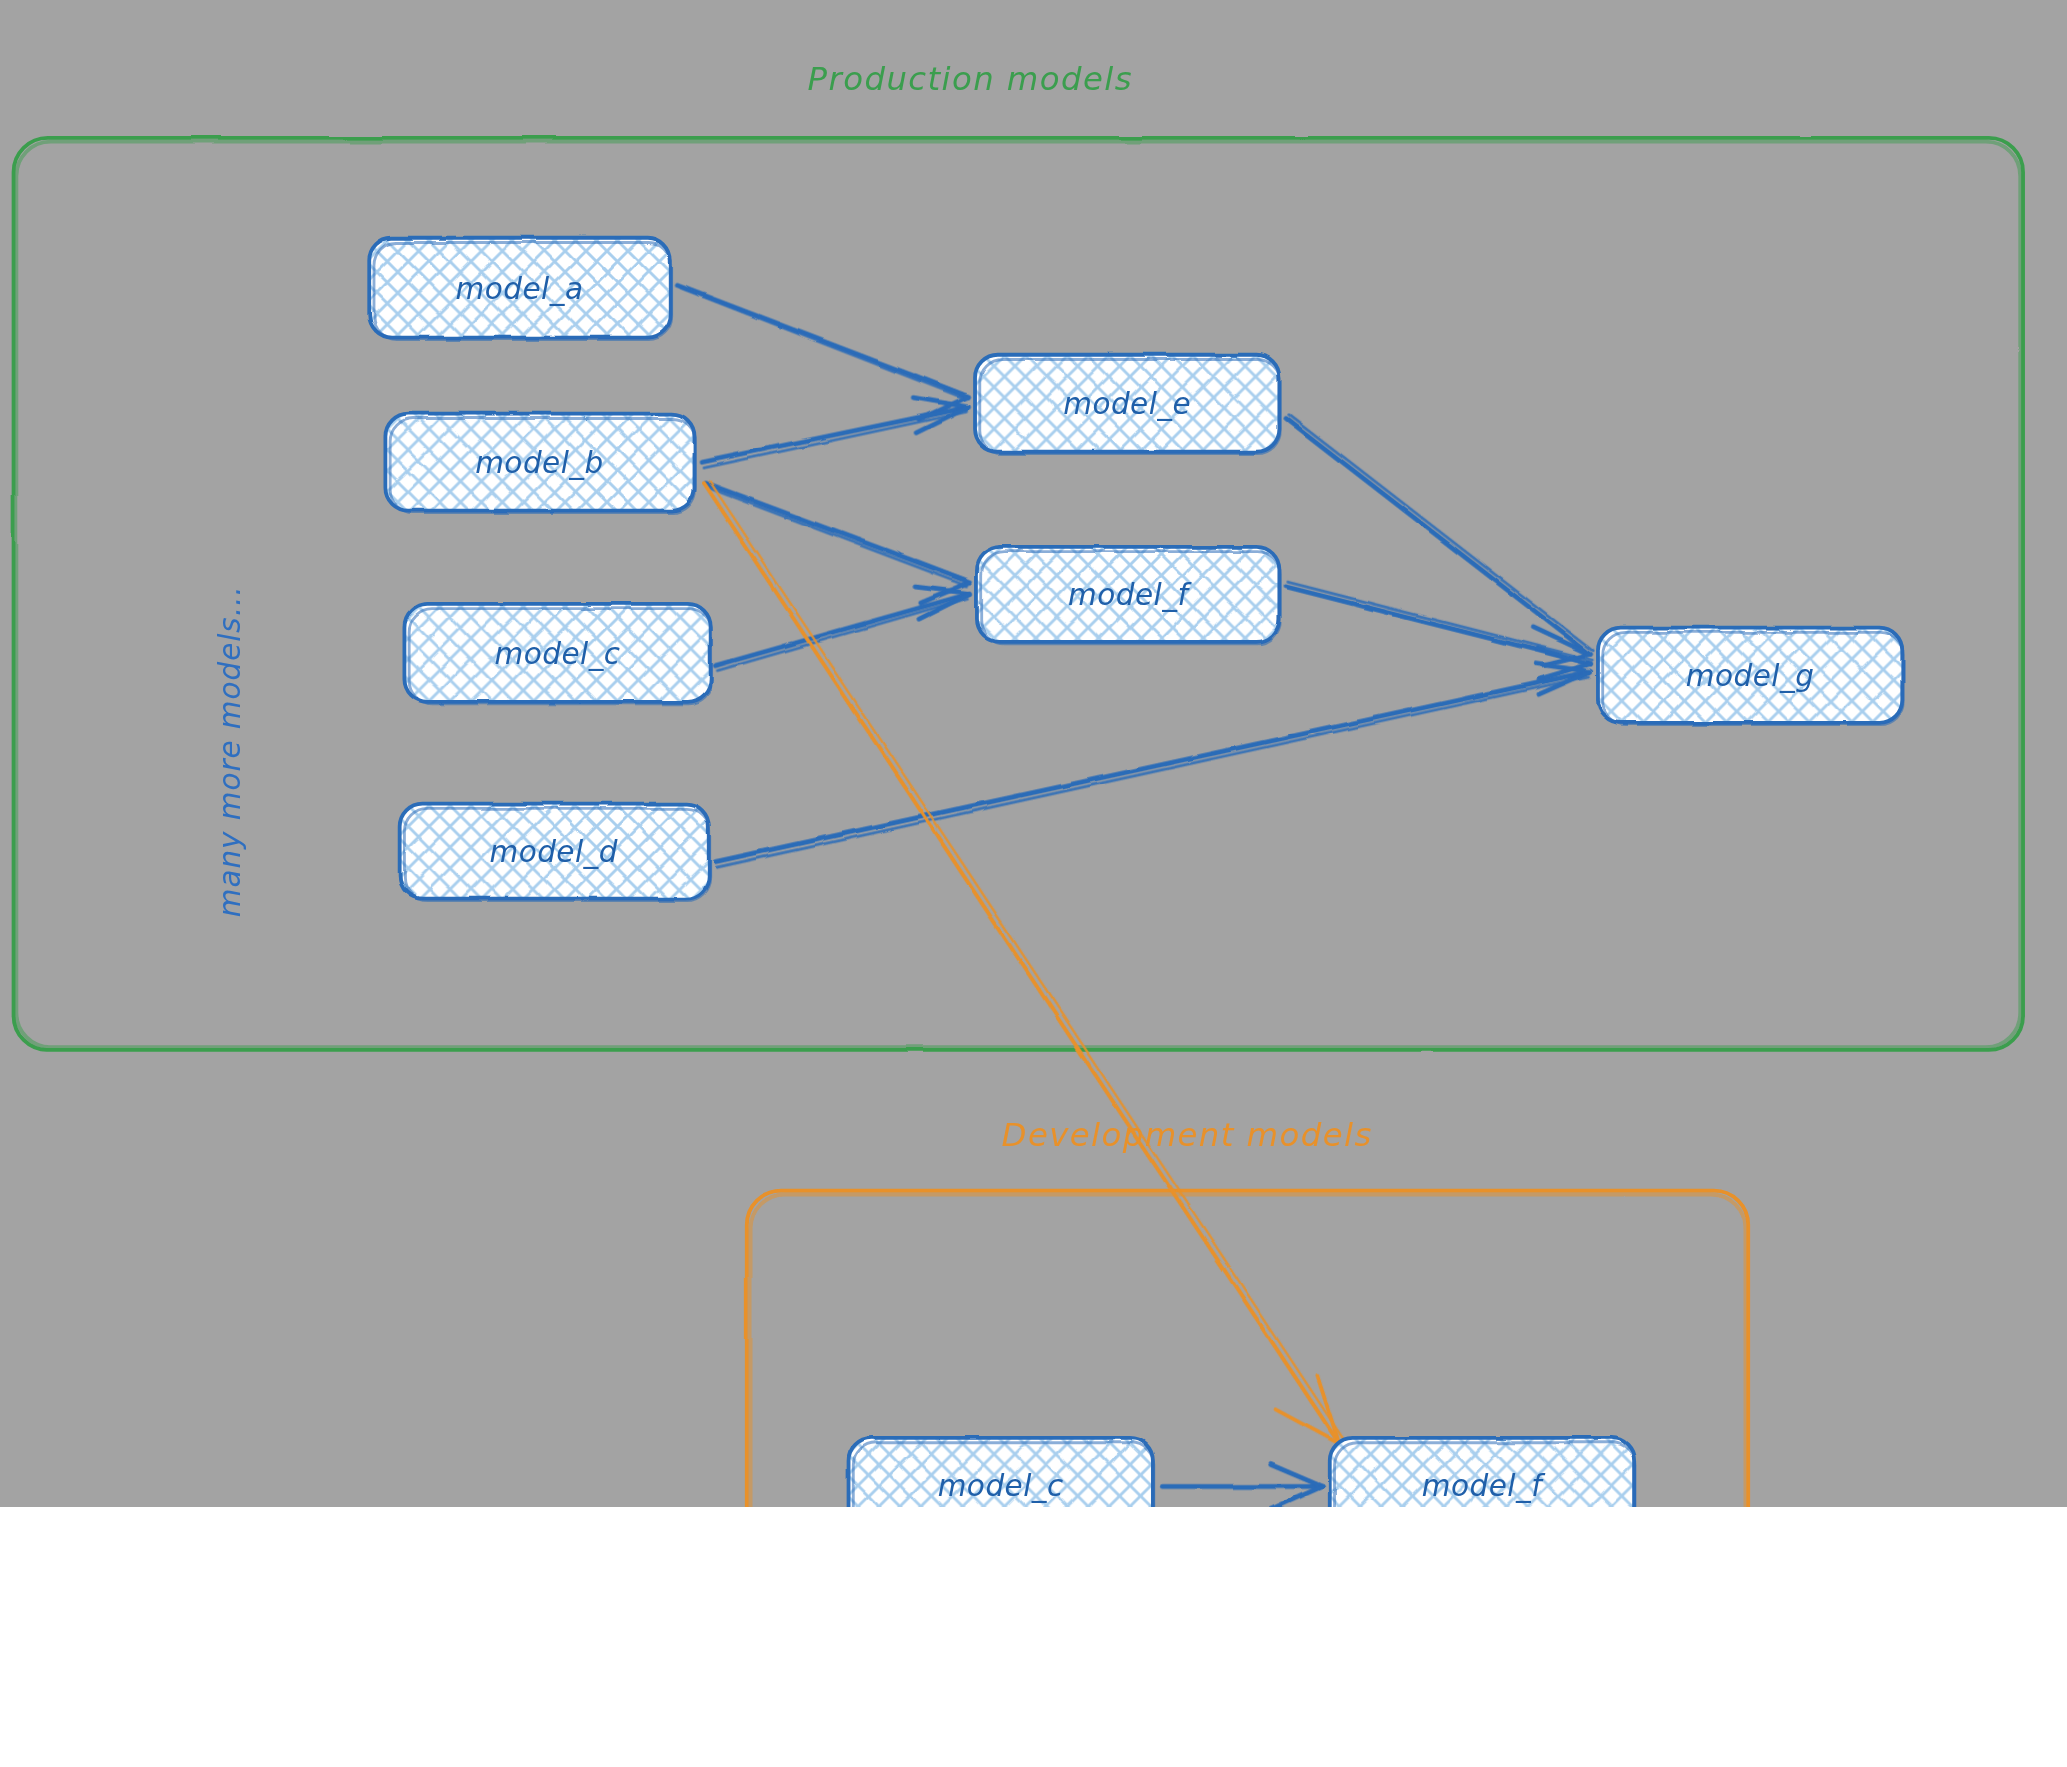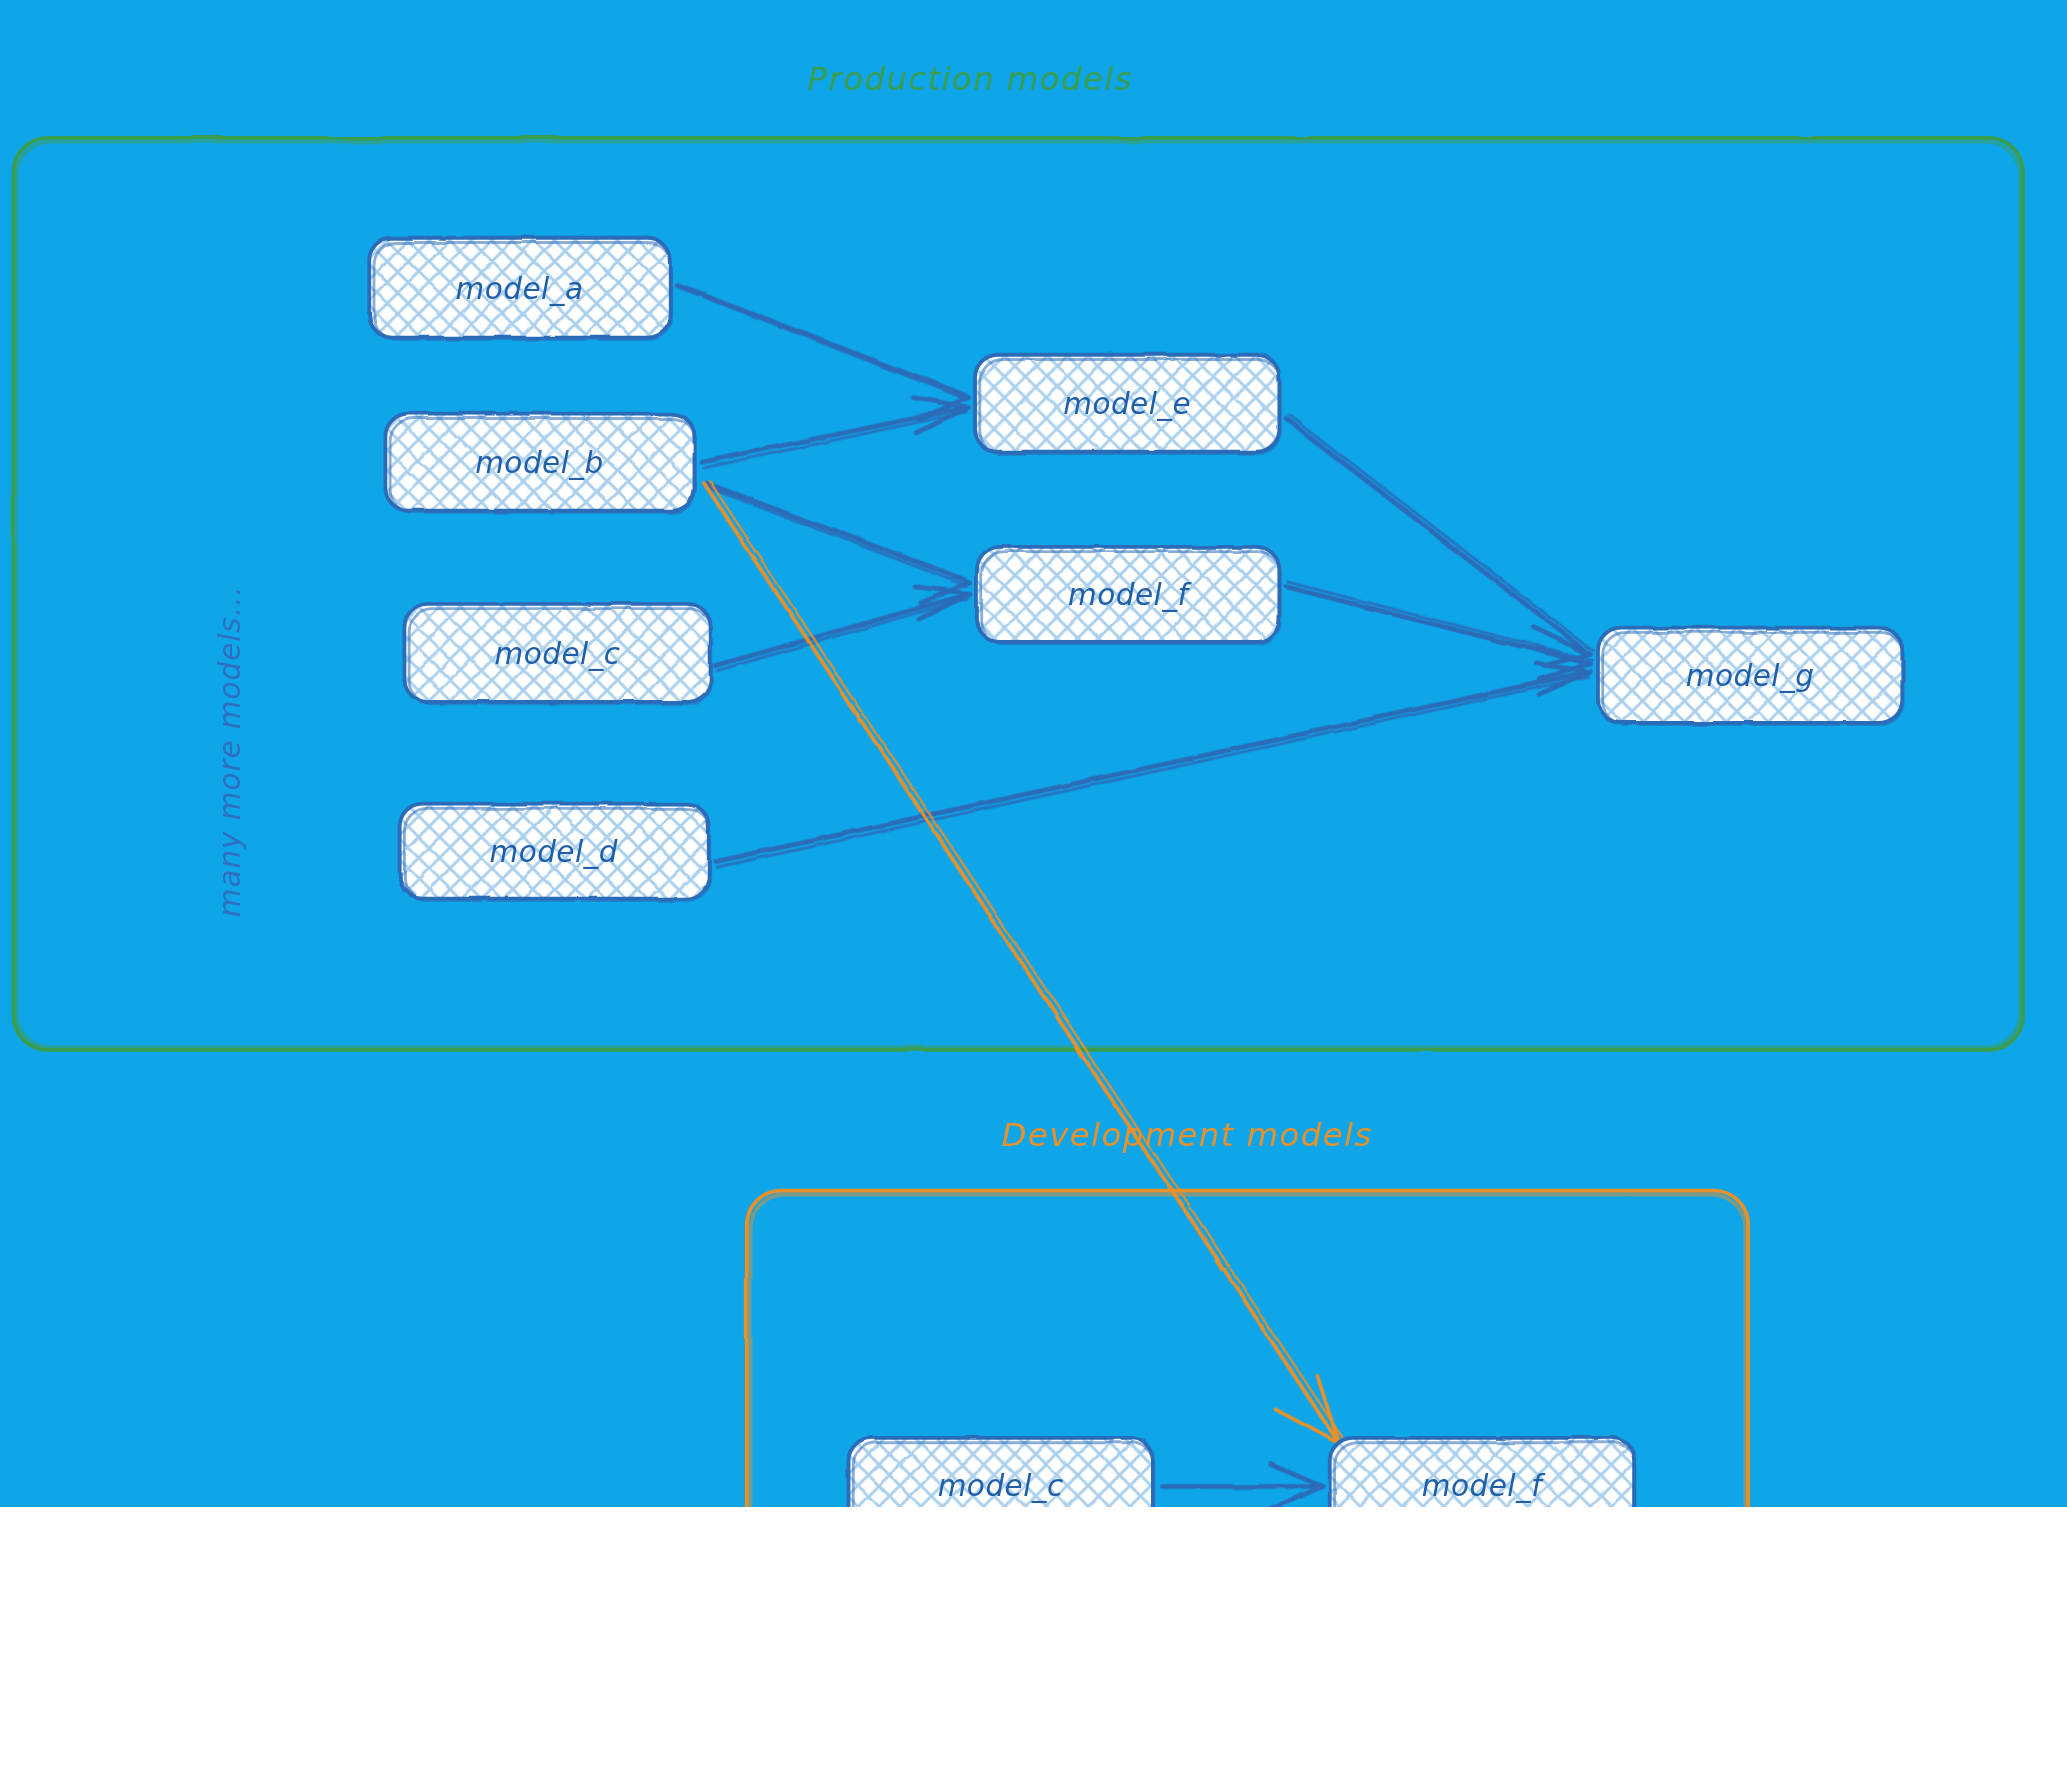--- a/index.html
+++ b/index.html
@@ -7,21 +7,21 @@
     padding: 0;
     background: #ffffff;
   }
   body {
     font-family: "DejaVu Sans", sans-serif;
   }
   #stage {
     position: relative;
     width: 2068px;
     height: 1507px;
-    background: #0ea5e9;
+    background: #a3a3a3;
     overflow: hidden;
   }
   #diagram-svg {
     position: absolute;
     left: 0;
     top: 0;
     width: 2068px;
     height: 1767px;
   }
   .grp-label {

